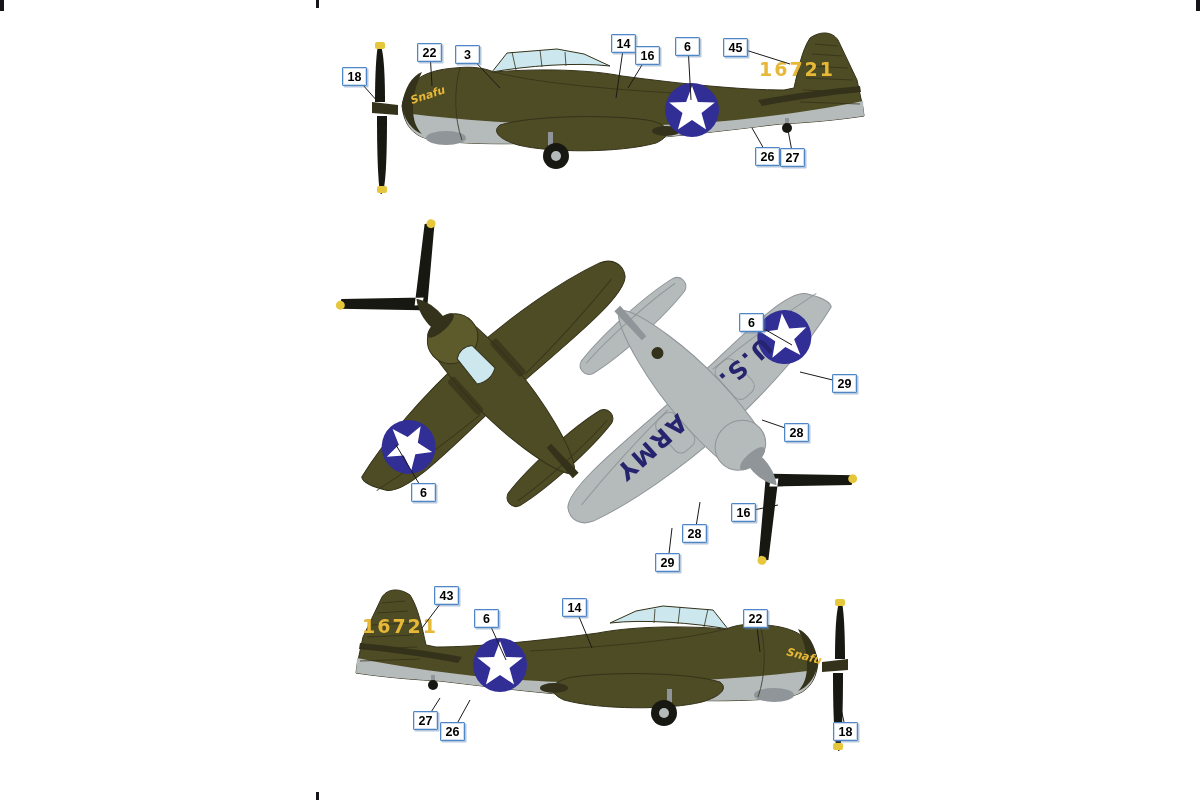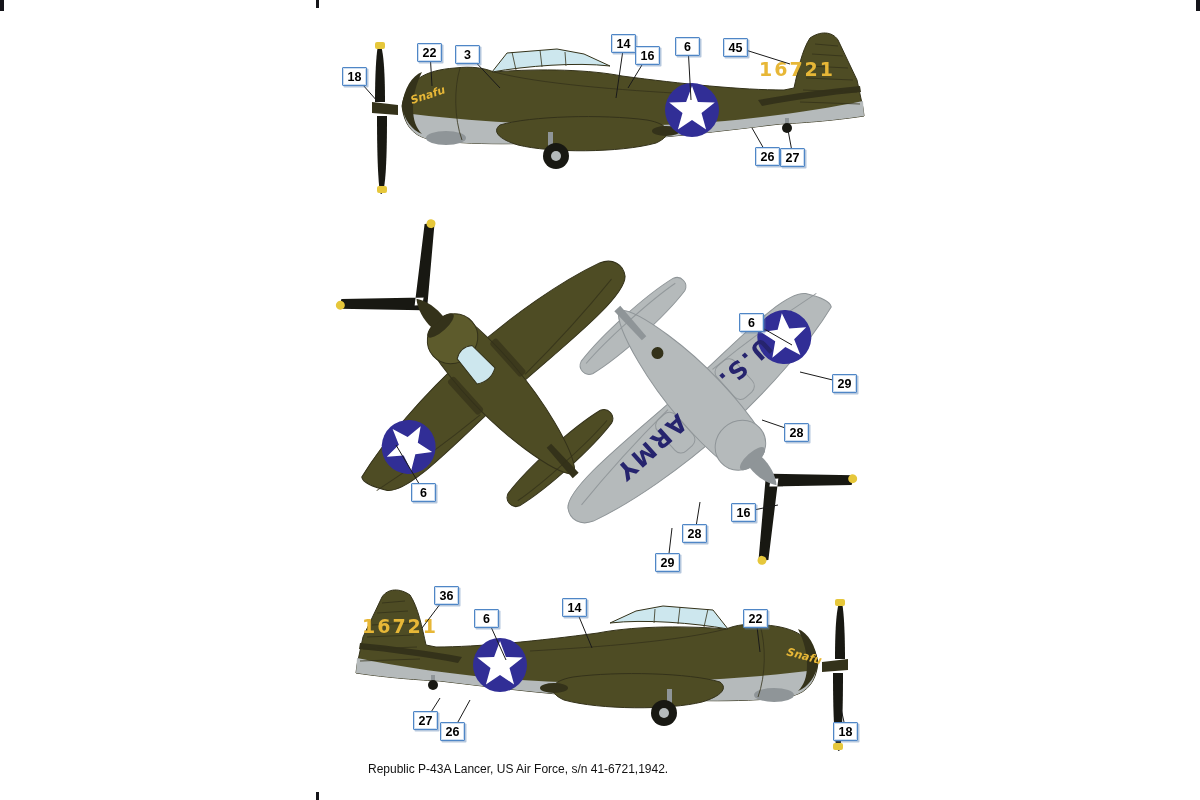--- a/index.html
+++ b/index.html
@@ -212,23 +212,22 @@
       <div class="callout" style="left: 723px; top: 38px;">45</div>
       <div class="callout" style="left: 755px; top: 147px;">26</div>
       <div class="callout" style="left: 780px; top: 148px;">27</div>
       <div class="callout" style="left: 411px; top: 483px;">6</div>
       <div class="callout" style="left: 739px; top: 313px;">6</div>
       <div class="callout" style="left: 832px; top: 374px;">29</div>
       <div class="callout" style="left: 784px; top: 423px;">28</div>
       <div class="callout" style="left: 731px; top: 503px;">16</div>
       <div class="callout" style="left: 682px; top: 524px;">28</div>
       <div class="callout" style="left: 655px; top: 553px;">29</div>
-      <div class="callout" style="left: 434px; top: 586px;">36</div>
+      <div class="callout" style="left: 434px; top: 586px;">43</div>
       <div class="callout" style="left: 474px; top: 609px;">6</div>
       <div class="callout" style="left: 562px; top: 598px;">14</div>
       <div class="callout" style="left: 743px; top: 609px;">22</div>
       <div class="callout" style="left: 413px; top: 711px;">27</div>
       <div class="callout" style="left: 440px; top: 722px;">26</div>
       <div class="callout" style="left: 833px; top: 722px;">18</div>
     </div>
 
-  <div class="caption">Republic P-43A Lancer, US Air Force, s/n 41-6721,1942.</div>
 </div>
 
 </body></html>

